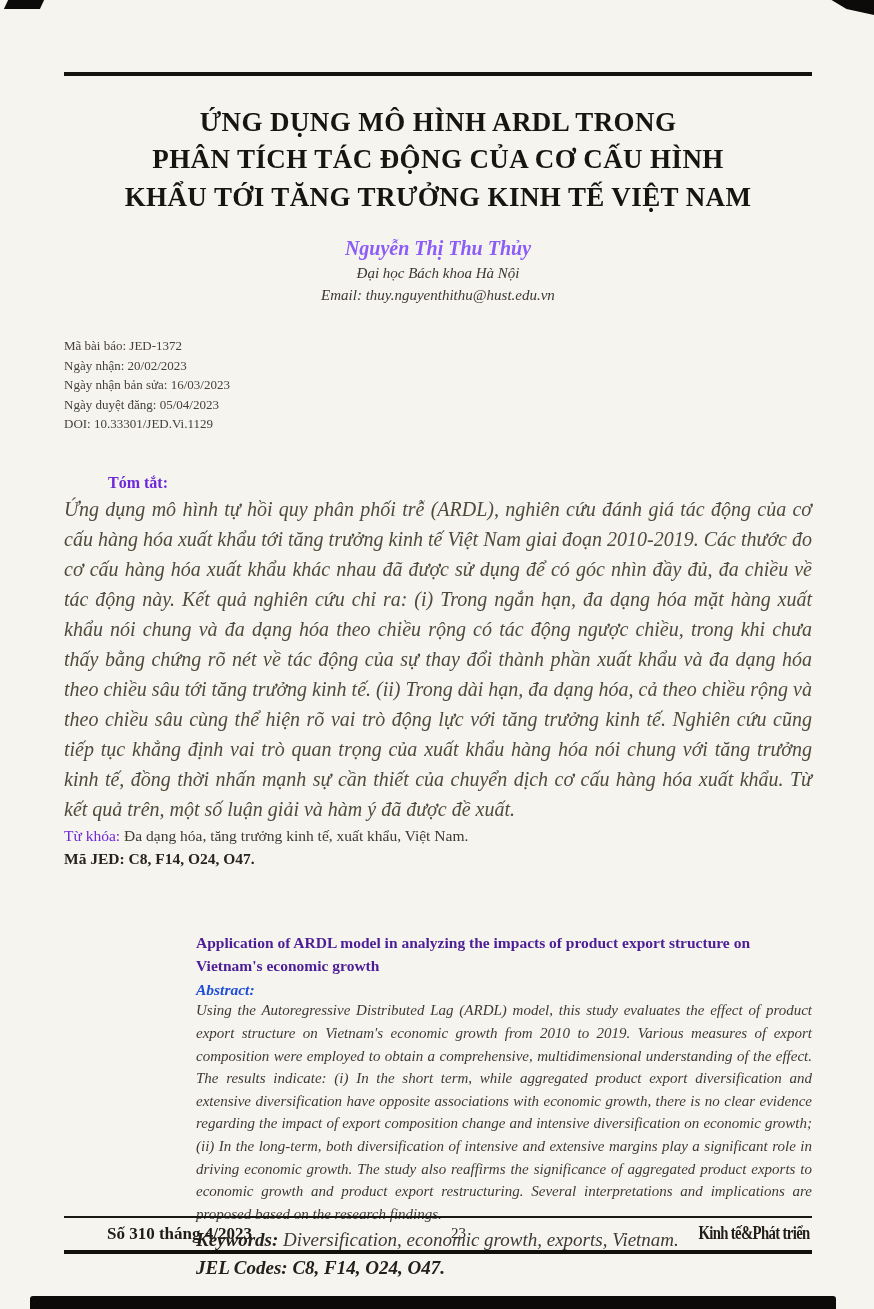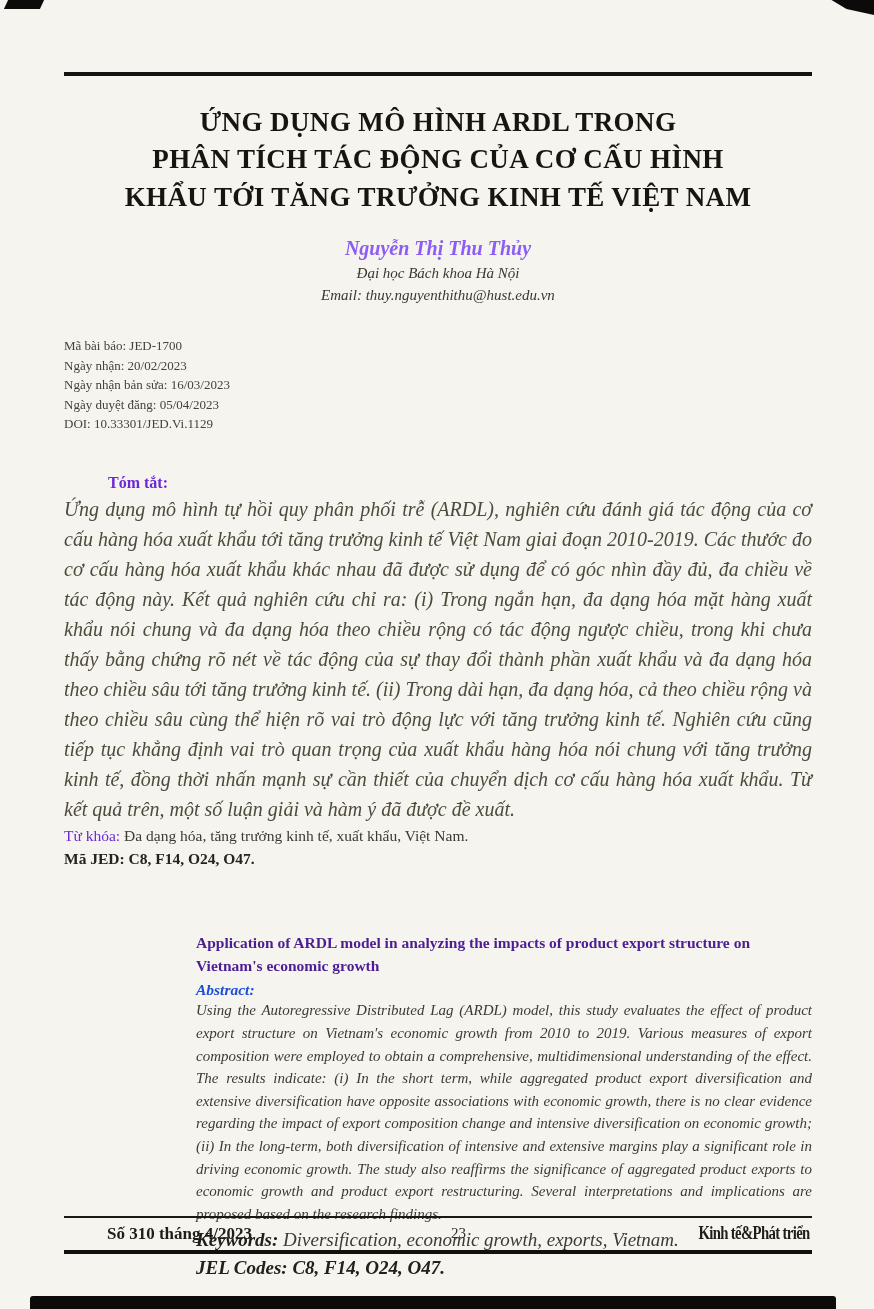--- a/index.html
+++ b/index.html
@@ -112,21 +112,21 @@
       <div>KHẨU TỚI  TĂNG TRƯỞNG KINH TẾ VIỆT NAM</div>
     </h1>
 
     <div class="author-block">
       <div class="author-name">Nguyễn Thị Thu Thủy</div>
       <div class="affiliation">Đại học Bách khoa Hà Nội</div>
       <div class="email">Email: thuy.nguyenthithu@hust.edu.vn</div>
     </div>
 
     <div class="meta-block">
-      <div>Mã bài báo: JED-1700</div>
+      <div>Mã bài báo: JED-1372</div>
       <div>Ngày nhận: 20/02/2023</div>
       <div>Ngày nhận bản sửa: 16/03/2023</div>
       <div>Ngày duyệt đăng: 05/04/2023</div>
       <div>DOI: 10.33301/JED.Vi.1129</div>
     </div>
 
     <div class="abstract-vi">
       <div class="section-label">Tóm tắt:</div>
       <div class="abs-body">Ứng dụng mô hình tự hồi quy phân phối trễ (ARDL), nghiên cứu đánh giá tác động của cơ cấu hàng hóa xuất khẩu tới tăng trưởng kinh tế Việt Nam giai đoạn 2010-2019. Các thước đo cơ cấu hàng hóa xuất khẩu khác nhau đã được sử dụng để có góc nhìn đầy đủ, đa chiều về tác động này. Kết quả nghiên cứu chỉ ra: (i) Trong ngắn hạn, đa dạng hóa mặt hàng xuất khẩu nói chung và đa dạng hóa theo chiều rộng có tác động ngược chiều, trong khi chưa thấy bằng chứng rõ nét về tác động của sự thay đổi thành phần xuất khẩu và đa dạng hóa theo chiều sâu tới tăng trưởng kinh tế. (ii) Trong dài hạn, đa dạng hóa, cả theo chiều rộng và theo chiều sâu cùng thể hiện rõ vai trò động lực với tăng trưởng kinh tế. Nghiên cứu cũng tiếp tục khẳng định vai trò quan trọng của xuất khẩu hàng hóa nói chung với tăng trưởng kinh tế, đồng thời nhấn mạnh sự cần thiết của chuyển dịch cơ cấu hàng hóa xuất khẩu. Từ kết quả trên, một số luận giải và hàm ý đã được đề xuất.</div>
       <div class="kv-line"><span class="lbl">Từ khóa:</span><span> Đa dạng hóa, tăng trưởng kinh tế, xuất khẩu, Việt Nam.</span></div>

